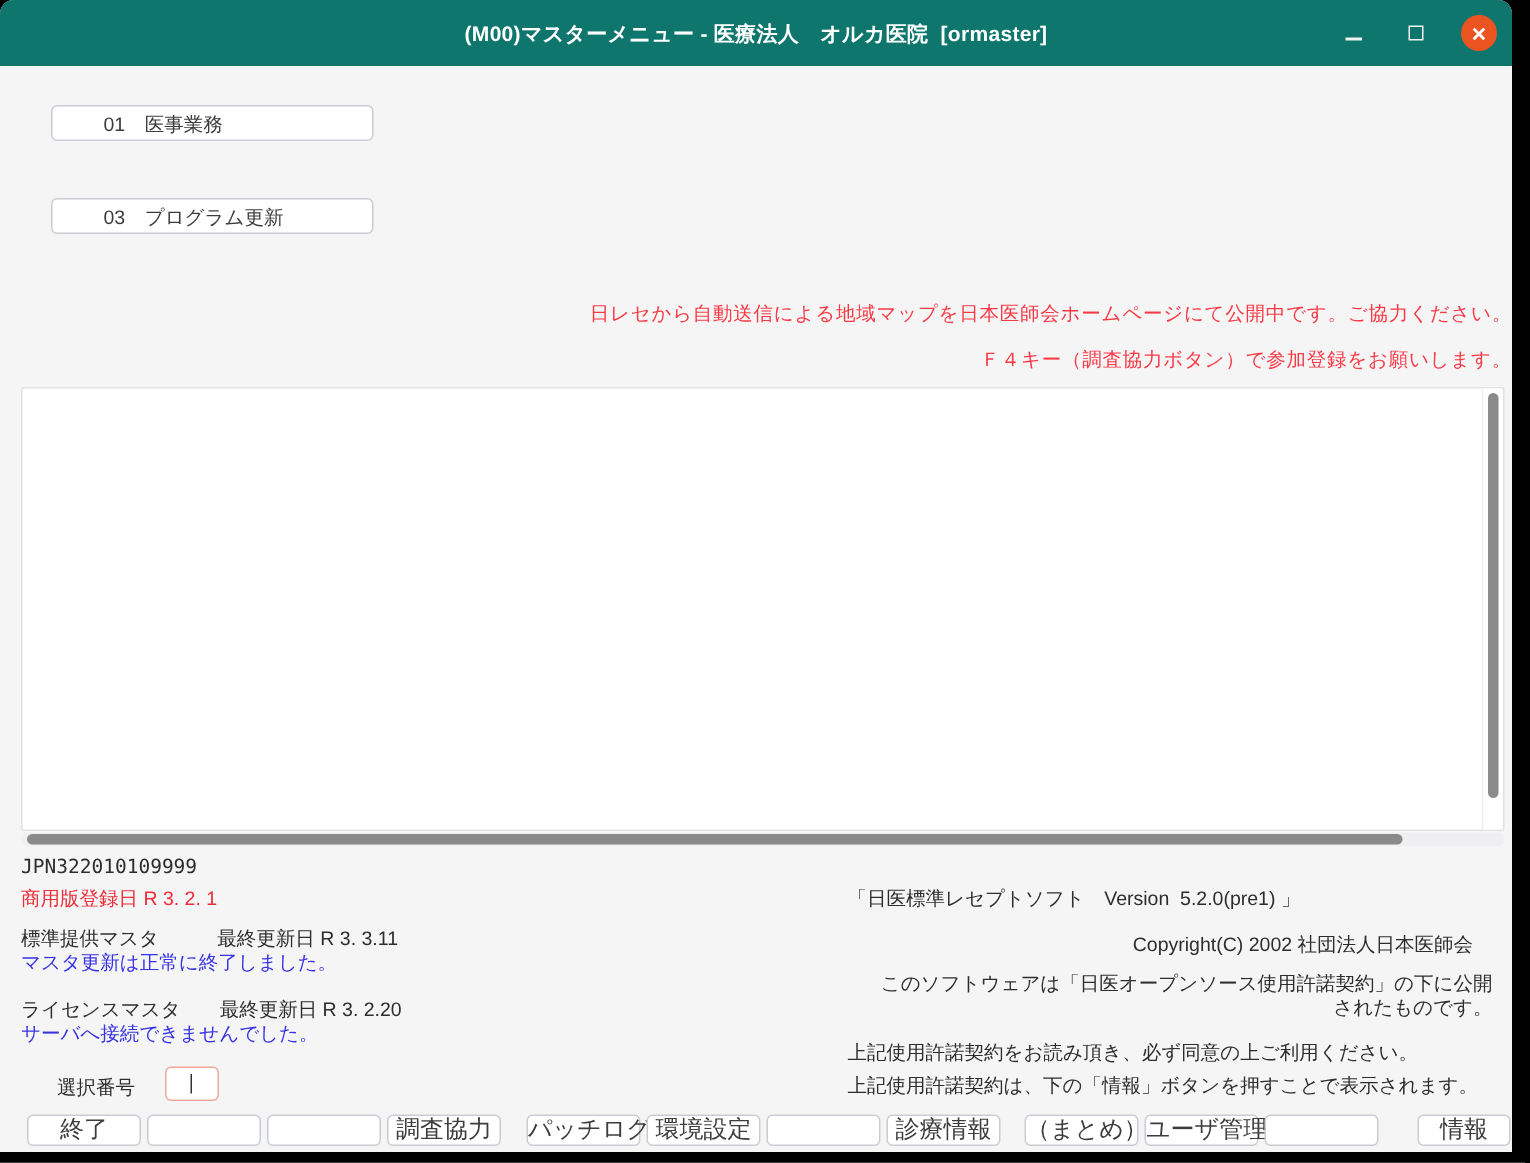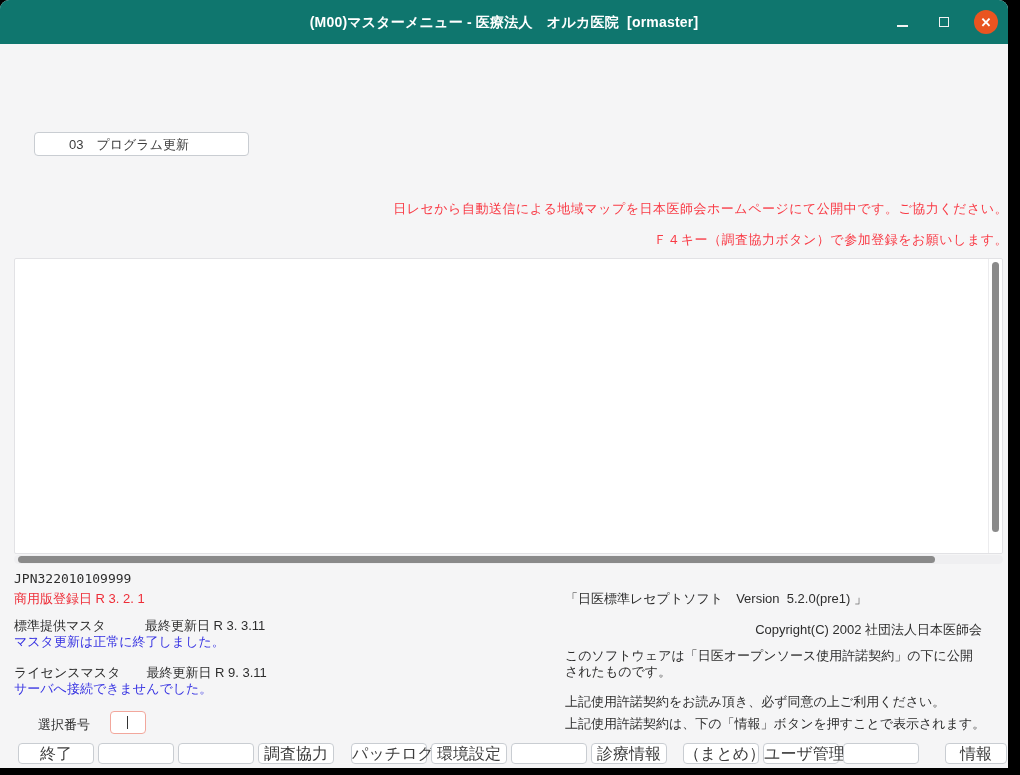--- a/index.html
+++ b/index.html
@@ -65,21 +65,21 @@
   .h-scroll-track {
     position: absolute; left: 14px; top: 555px; width: 989px; height: 9px;
     background: #efeff1; border-radius: 5px;
   }
   .h-scroll-thumb {
     position: absolute; left: 4px; top: 1px; width: 917px; height: 7px;
     background: #8a8a8a; border-radius: 4px;
   }
 
   
-  .line { position: absolute; font-size: 13px; color: #2d2d2d; white-space: pre; }
+  .line { position: absolute; font-size: 13px; color: #2d2d2d; white-space: pre; text-align: right; }
   .mono { font-family: "DejaVu Sans Mono", "Liberation Mono", monospace; }
   #serial           { left: 14px; top: 571px; }
   #commercial-reg   { left: 14px; top: 590px; }
   #standard-master  { left: 14px; top: 617px; }
   #standard-msg     { left: 14px; top: 633px; }
   #license-master   { left: 14px; top: 664px; }
   #license-msg      { left: 14px; top: 680px; }
 
   #product-line     { left: 565px; top: 590px; }
   #copyright-line   { left: 565px; top: 621px; width: 417px; text-align: right; }
@@ -125,39 +125,40 @@
         </button>
       <button class="winbtn">
           <span class="max-glyph"></span>
         </button>
       <button class="winbtn close">
           <span class="close-glyph">✕</span>
         </button>
     </div>
   </div>
 
+  <button class="menu-btn" id="menu-btn-1">01　医事業務</button>
   <button class="menu-btn" id="menu-btn-2">03　プログラム更新</button>
 
   <div class="notice" id="notice-1" style="color:#f93a45">日レセから自動送信による地域マップを日本医師会ホームページにて公開中です。ご協力ください。</div>
   <div class="notice" id="notice-2" style="color:#f93a45">Ｆ４キー（調査協力ボタン）で参加登録をお願いします。</div>
 
   <div class="content-area">
     <div class="v-scroll-track">
       <div class="v-scroll-thumb"></div>
     </div>
   </div>
   <div class="h-scroll-track">
     <div class="h-scroll-thumb"></div>
   </div>
 
   <div class="line mono" id="serial">JPN322010109999</div>
   <div class="line" id="commercial-reg" style="color:#ee2d38">商用版登録日 R 3. 2. 1</div>
   <div class="line" id="standard-master">標準提供マスタ　　　最終更新日 R 3. 3.11</div>
   <div class="line" id="standard-msg" style="color:#3632e2">マスタ更新は正常に終了しました。</div>
-  <div class="line" id="license-master">ライセンスマスタ　　最終更新日 R 9. 3.11</div>
+  <div class="line" id="license-master">ライセンスマスタ　　最終更新日 R 3. 2.20</div>
   <div class="line" id="license-msg" style="color:#3632e2">サーバへ接続できませんでした。</div>
 
   <div class="line" id="product-line">「日医標準レセプトソフト　Version  5.2.0(pre1) 」</div>
   <div class="line" id="copyright-line">Copyright(C) 2002 社団法人日本医師会</div>
   <div class="line" id="license-intro">このソフトウェアは「日医オープンソース使用許諾契約」の下に公開
 されたものです。</div>
   <div class="line" id="license-note-1">上記使用許諾契約をお読み頂き、必ず同意の上ご利用ください。</div>
   <div class="line" id="license-note-2">上記使用許諾契約は、下の「情報」ボタンを押すことで表示されます。</div>
 
   <div class="line" id="selection-label">選択番号</div>

